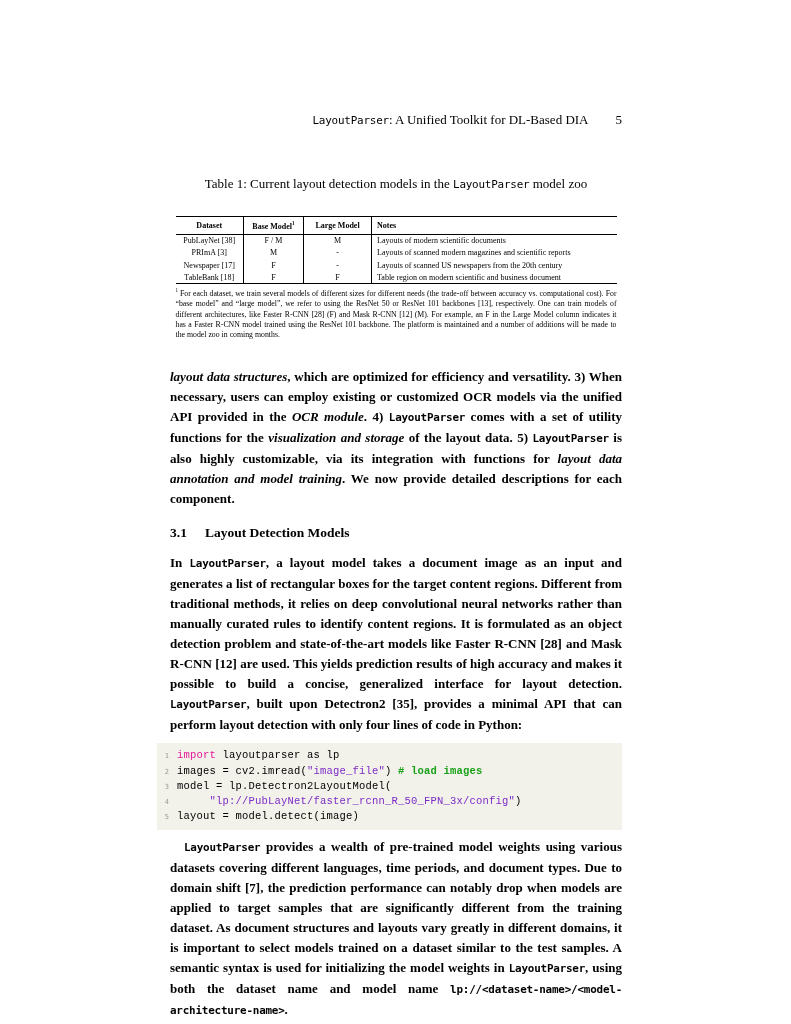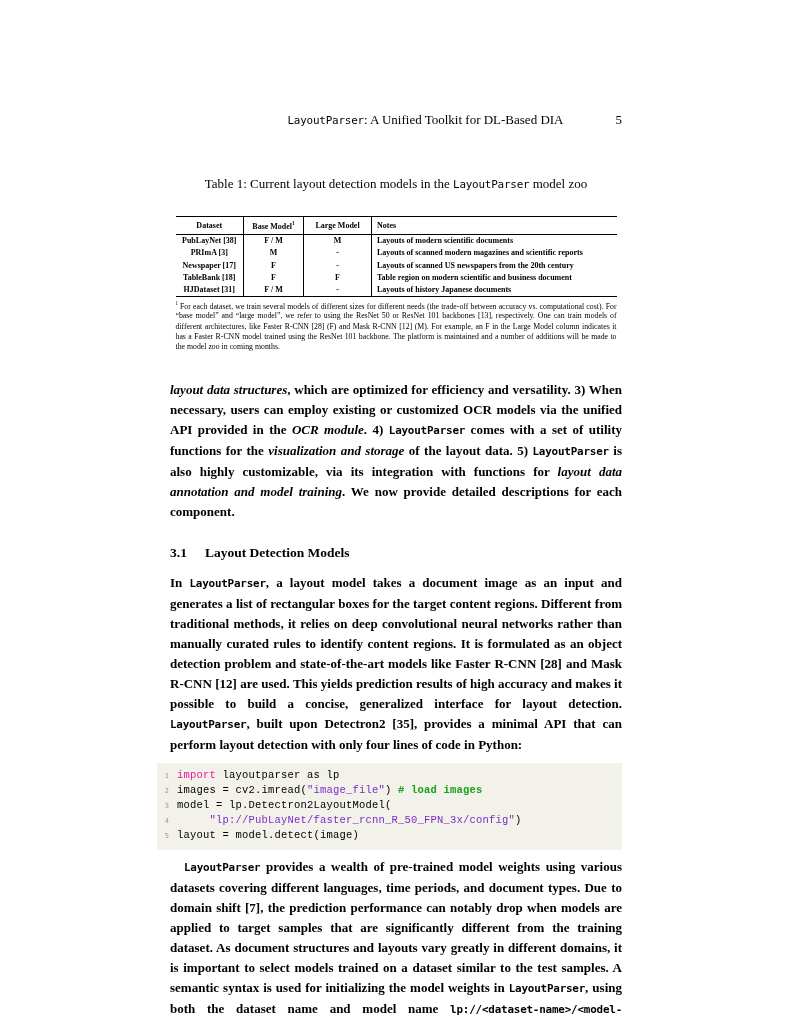--- a/index.html
+++ b/index.html
@@ -1,44 +1,44 @@
 <!DOCTYPE html>
 <html style="--kw: #e6189a; --str: #7d2dc8; --com: #18a018; --codebg: #f2f1ea; --ln: #999999;"><head>
 <meta charset="utf-8">
 <style>
   html,body{margin:0;padding:0;background:#ffffff;}
   .page{position:relative;width:791px;height:1024px;background:#fff;
         font-family:"Liberation Serif",serif;color:#000;overflow:hidden;}
   .content{position:absolute;left:170px;top:0;width:452px;}
 
   .running-header{display:flex;justify-content:flex-end;align-items:baseline;
-                  margin-top:112px;font-size:13px;gap:25px;}
+                  margin-top:112px;font-size:13px;}
   .running-header .page-num{margin-left:27px;}
 
   .mono{font-family:"DejaVu Sans Mono",monospace;font-size:0.84em;letter-spacing:-0.2px;}
   .it{font-style:italic;}
 
   .caption{text-align:center;margin-top:48px;font-size:13px;}
 
   table{border-collapse:collapse;margin:24px auto 0 auto;width:441px;
         font-size:8px;border-top:1.4px solid #000;border-bottom:1.4px solid #000;}
   th{font-weight:bold;padding:3px 2px;border-bottom:1px solid #000;text-align:center;}
-  td{padding:1.6px 2px;font-weight:bold;}
+  td{padding:1.6px 2px;}
   th:nth-child(n+2),td:nth-child(n+2){border-left:1px solid #000;}
   .c-center{text-align:center;}
   .c-left{text-align:left;padding-left:5px;}
   sup{font-size:0.65em;}
 
   .footnote{width:441px;margin:3px auto 0 auto;font-size:7.8px;line-height:1.32;
             text-align:justify;}
   .footnote sup{margin-right:2px;}
 
   .body-par{font-size:13px;line-height:20px;text-align:justify;margin:0;font-weight:bold;}
   .p1{margin-top:27px;}
-  .heading{margin-top:23px;font-size:13.5px;font-weight:bold;}
+  .heading{margin-top:16px;font-size:13.5px;font-weight:bold;}
   .heading .sec-title{margin-left:18px;}
   .p2{margin-top:12px;}
   .p3{margin-top:7px;text-indent:14px;}
 
   .codeblock{margin-top:8px;margin-left:-13px;width:465px;background:var(--codebg,#f2f1ea);
              padding:5px 0 6px 0;font-family:"DejaVu Sans Mono",monospace;
              font-size:10.5px;line-height:14.2px;}
   .code-line{display:flex;align-items:baseline;}
   .ln{width:12px;flex:none;color:var(--ln,#999);font-size:7px;text-align:right;}
   .ct{white-space:pre;margin-left:8px;letter-spacing:0.2px;font-family:Liberation Mono, monospace;}
@@ -92,26 +92,20 @@
           <td class="c-center">F</td>
           <td class="c-center">-</td>
           <td class="c-left">Layouts of scanned US newspapers from the 20th century</td>
         </tr>
         <tr>
           <td class="c-center">TableBank [18]</td>
           <td class="c-center">F</td>
           <td class="c-center">F</td>
           <td class="c-left">Table region on modern scientific and business document</td>
         </tr>
-        <tr>
-          <td class="c-center">HJDataset [31]</td>
-          <td class="c-center">F / M</td>
-          <td class="c-center">-</td>
-          <td class="c-left">Layouts of history Japanese documents</td>
-        </tr>
       </tbody>
     </table>
 
     <p class="footnote"><sup>1</sup><span>For each dataset, we train several models of different sizes for different needs (the trade-off between accuracy vs. computational cost). For “base model” and “large model”, we refer to using the ResNet 50 or ResNet 101 backbones [13], respectively. One can train models of different architectures, like Faster R-CNN [28] (F) and Mask R-CNN [12] (M). For example, an F in the Large Model column indicates it has a Faster R-CNN model trained using the ResNet 101 backbone. The platform is maintained and a number of additions will be made to the model zoo in coming months.</span></p>
 
     <p class="body-par p1"><span class="it">layout data structures</span><span>, which are optimized for efficiency and versatility. 3) When necessary, users can employ existing or customized OCR models via the unified API provided in the </span><span class="it">OCR module</span><span>. 4) </span><span class="mono">LayoutParser</span><span> comes with a set of utility functions for the </span><span class="it">visualization and storage</span><span> of the layout data. 5) </span><span class="mono">LayoutParser</span><span> is also highly customizable, via its integration with functions for </span><span class="it">layout data annotation and model training</span><span>. We now provide detailed descriptions for each component.</span></p>
 
     <h2 class="heading"><span class="sec-num">3.1</span><span class="sec-title">Layout Detection Models</span></h2>
 
     <p class="body-par p2"><span>In </span><span class="mono">LayoutParser</span><span>, a layout model takes a document image as an input and generates a list of rectangular boxes for the target content regions. Different from traditional methods, it relies on deep convolutional neural networks rather than manually curated rules to identify content regions. It is formulated as an object detection problem and state-of-the-art models like Faster R-CNN [28] and Mask R-CNN [12] are used. This yields prediction results of high accuracy and makes it possible to build a concise, generalized interface for layout detection. </span><span class="mono">LayoutParser</span><span>, built upon Detectron2 [35], provides a minimal API that can perform layout detection with only four lines of code in Python:</span></p>

